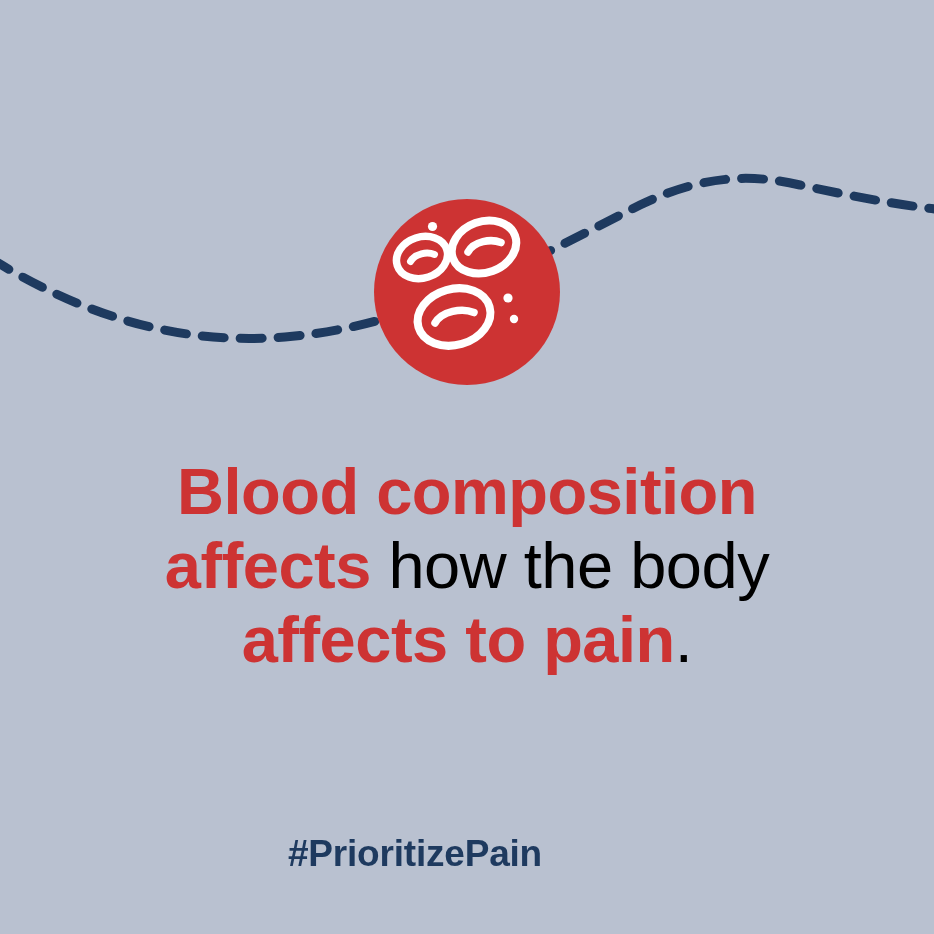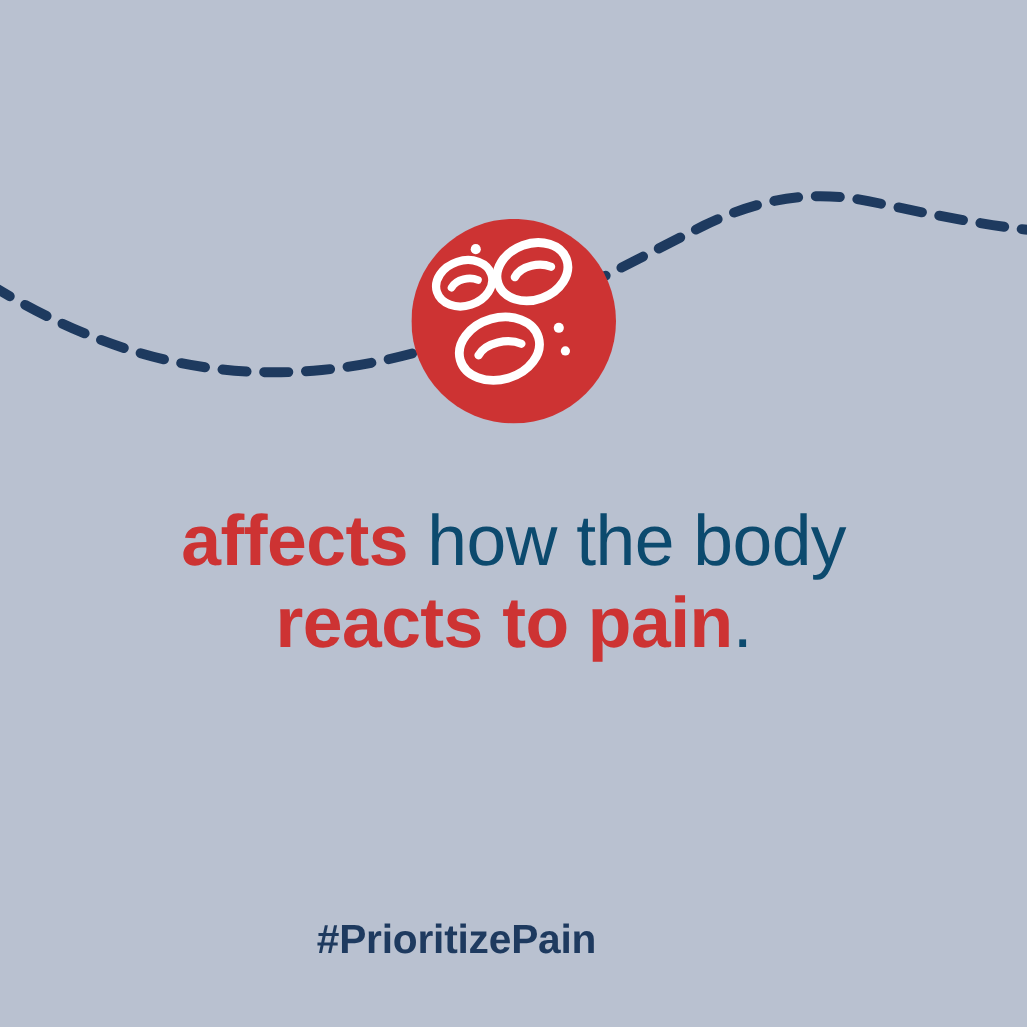--- a/index.html
+++ b/index.html
@@ -43,21 +43,21 @@
     line-height: 74px;
     letter-spacing: -0.5px;
     font-weight: 700;
     color: #1e3a5f;
   }
   #headline .red {
     color: #cd3333;
     font-weight: 700;
   }
   #headline .navy {
-    color: #0c4a6e;
+    color: #000000;
     font-weight: 400;
   }
   #headline .line {
     display: block;
     white-space: nowrap;
   }
   #hashtag {
     position: absolute;
     left: 0;
     top: 833px;
@@ -102,19 +102,20 @@
         <path d="M 61 124 C 68 112, 88 108.5, 100 113.5" stroke-width="7.5"></path>
       </g>
 
       <circle cx="58.5" cy="27.5" r="4.6" fill="#ffffff" stroke="none"></circle>
       <circle cx="134" cy="99" r="4.6" fill="#ffffff" stroke="none"></circle>
       <circle cx="140" cy="120" r="4.2" fill="#ffffff" stroke="none"></circle>
     </g>
   </svg>
 
   <div id="headline">
+    <span class="line"><span class="red">Blood composition</span></span>
     <span class="line"><span class="red">affects</span><span class="navy"> how the body</span></span>
-    <span class="line"><span class="red">reacts to pain</span><span class="navy">.</span></span>
+    <span class="line"><span class="red">affects to pain</span><span class="navy">.</span></span>
   </div>
 
   <div id="hashtag">#PrioritizePain</div>
 
 </div>
 
 </body></html>

